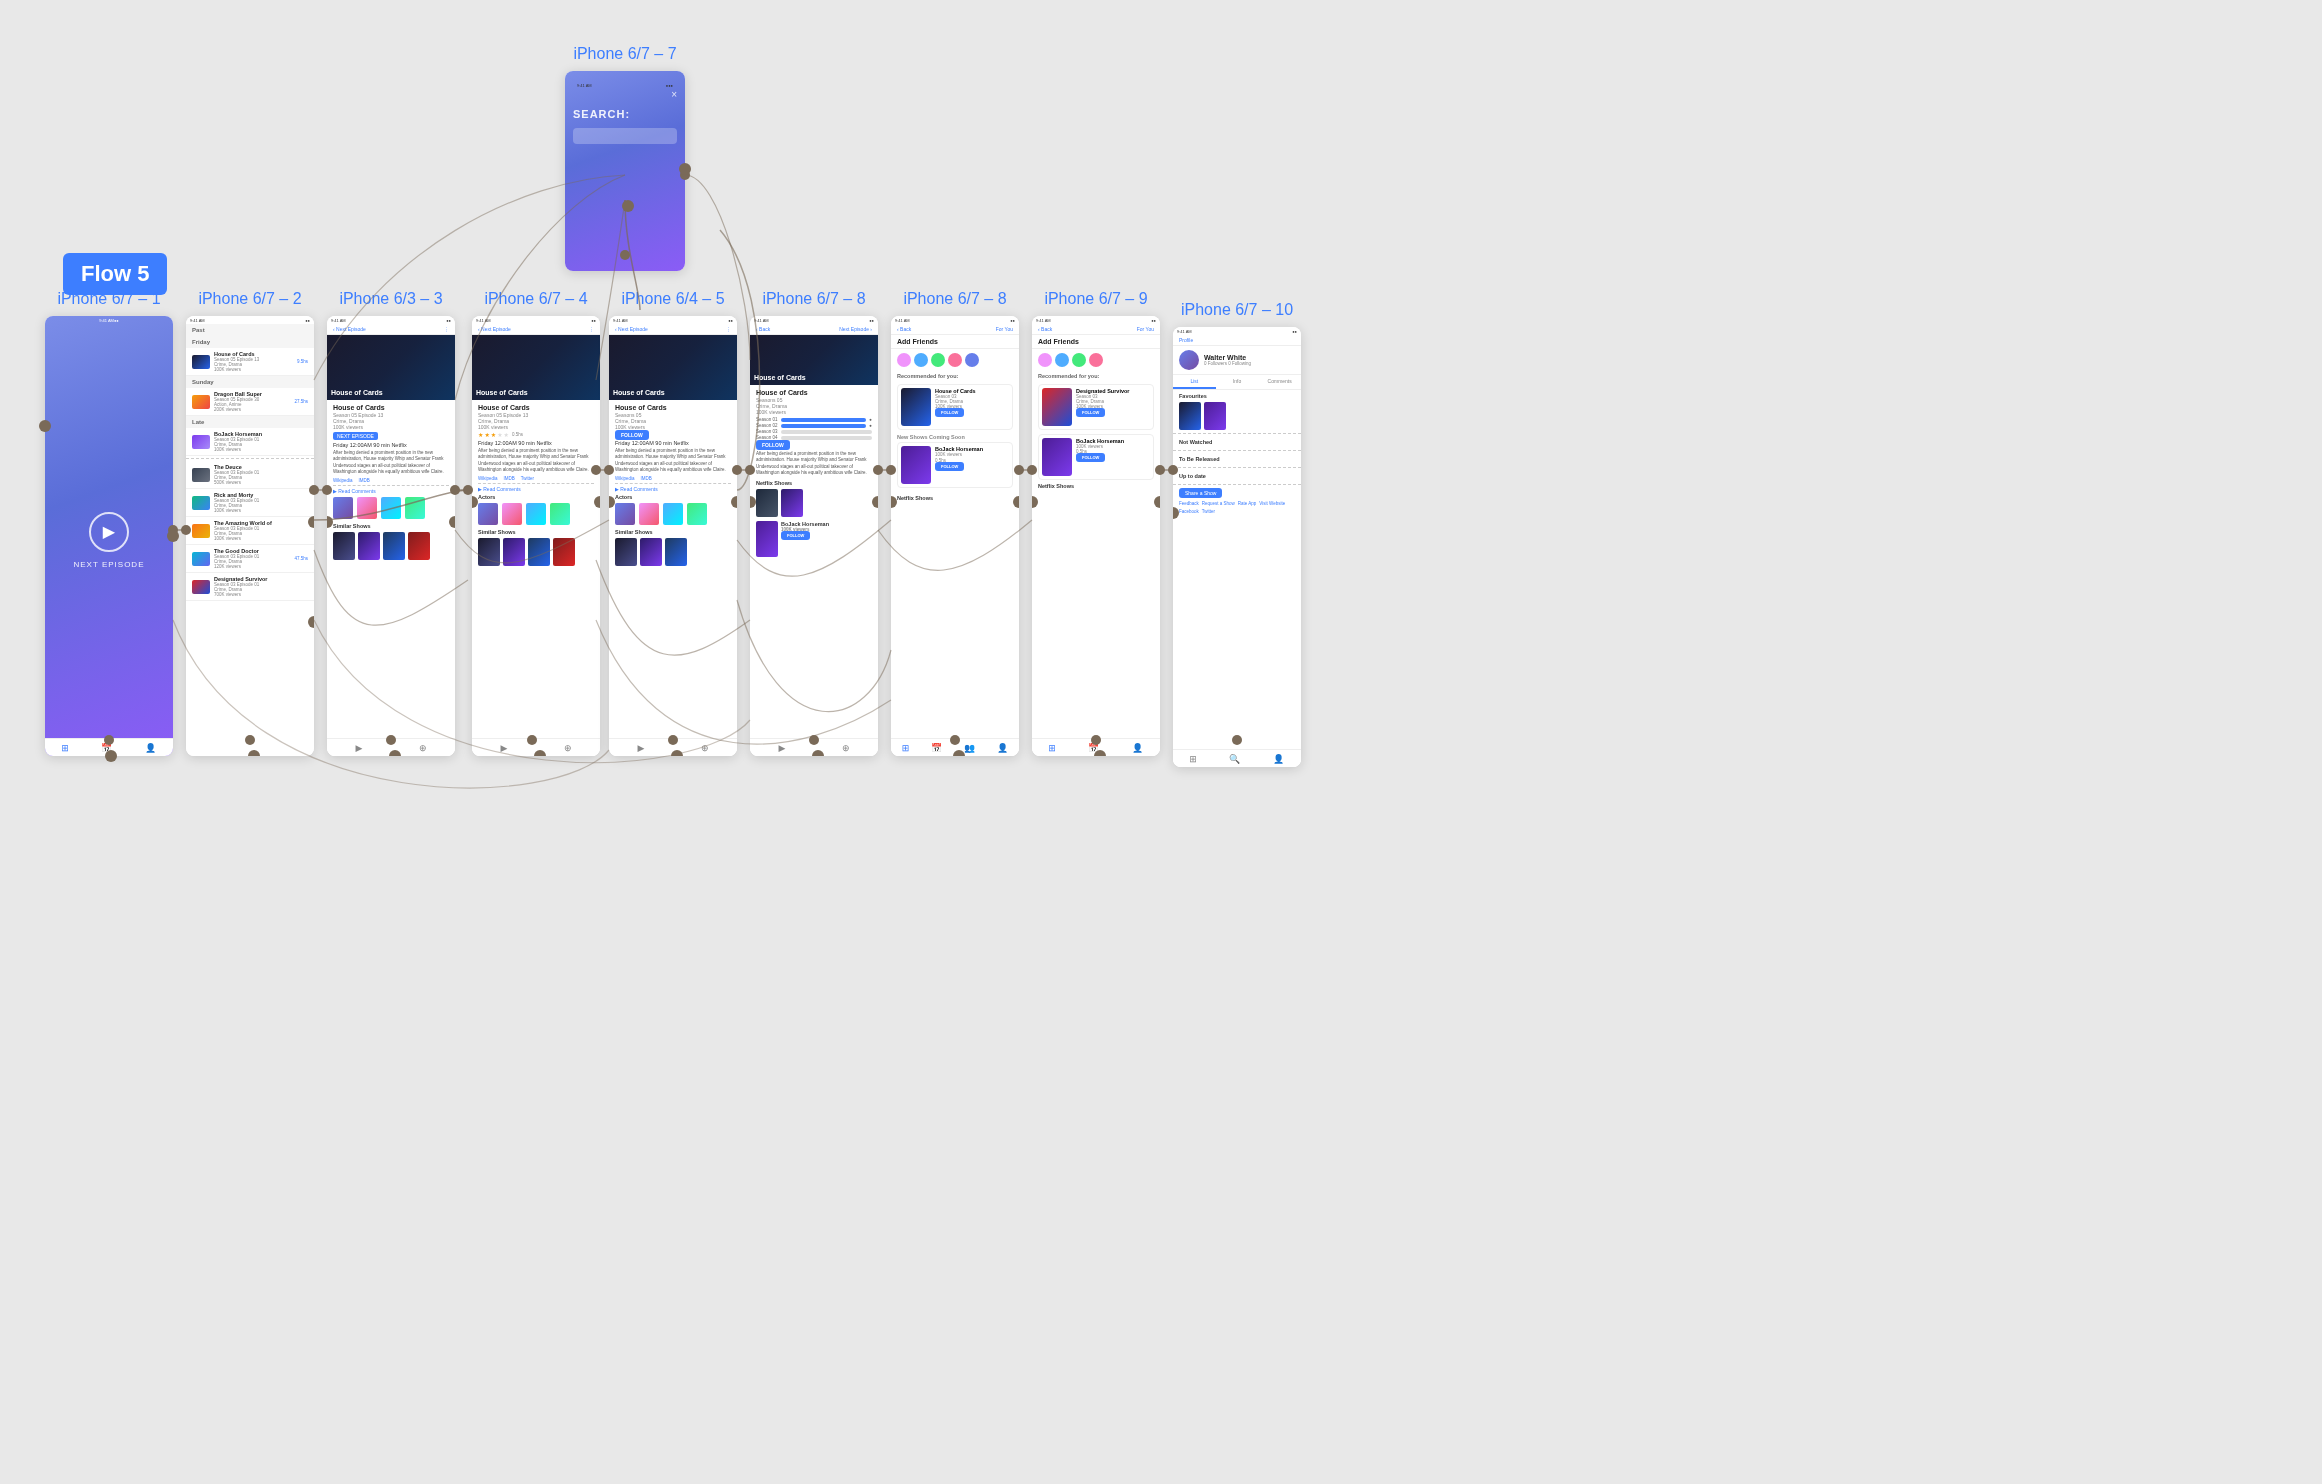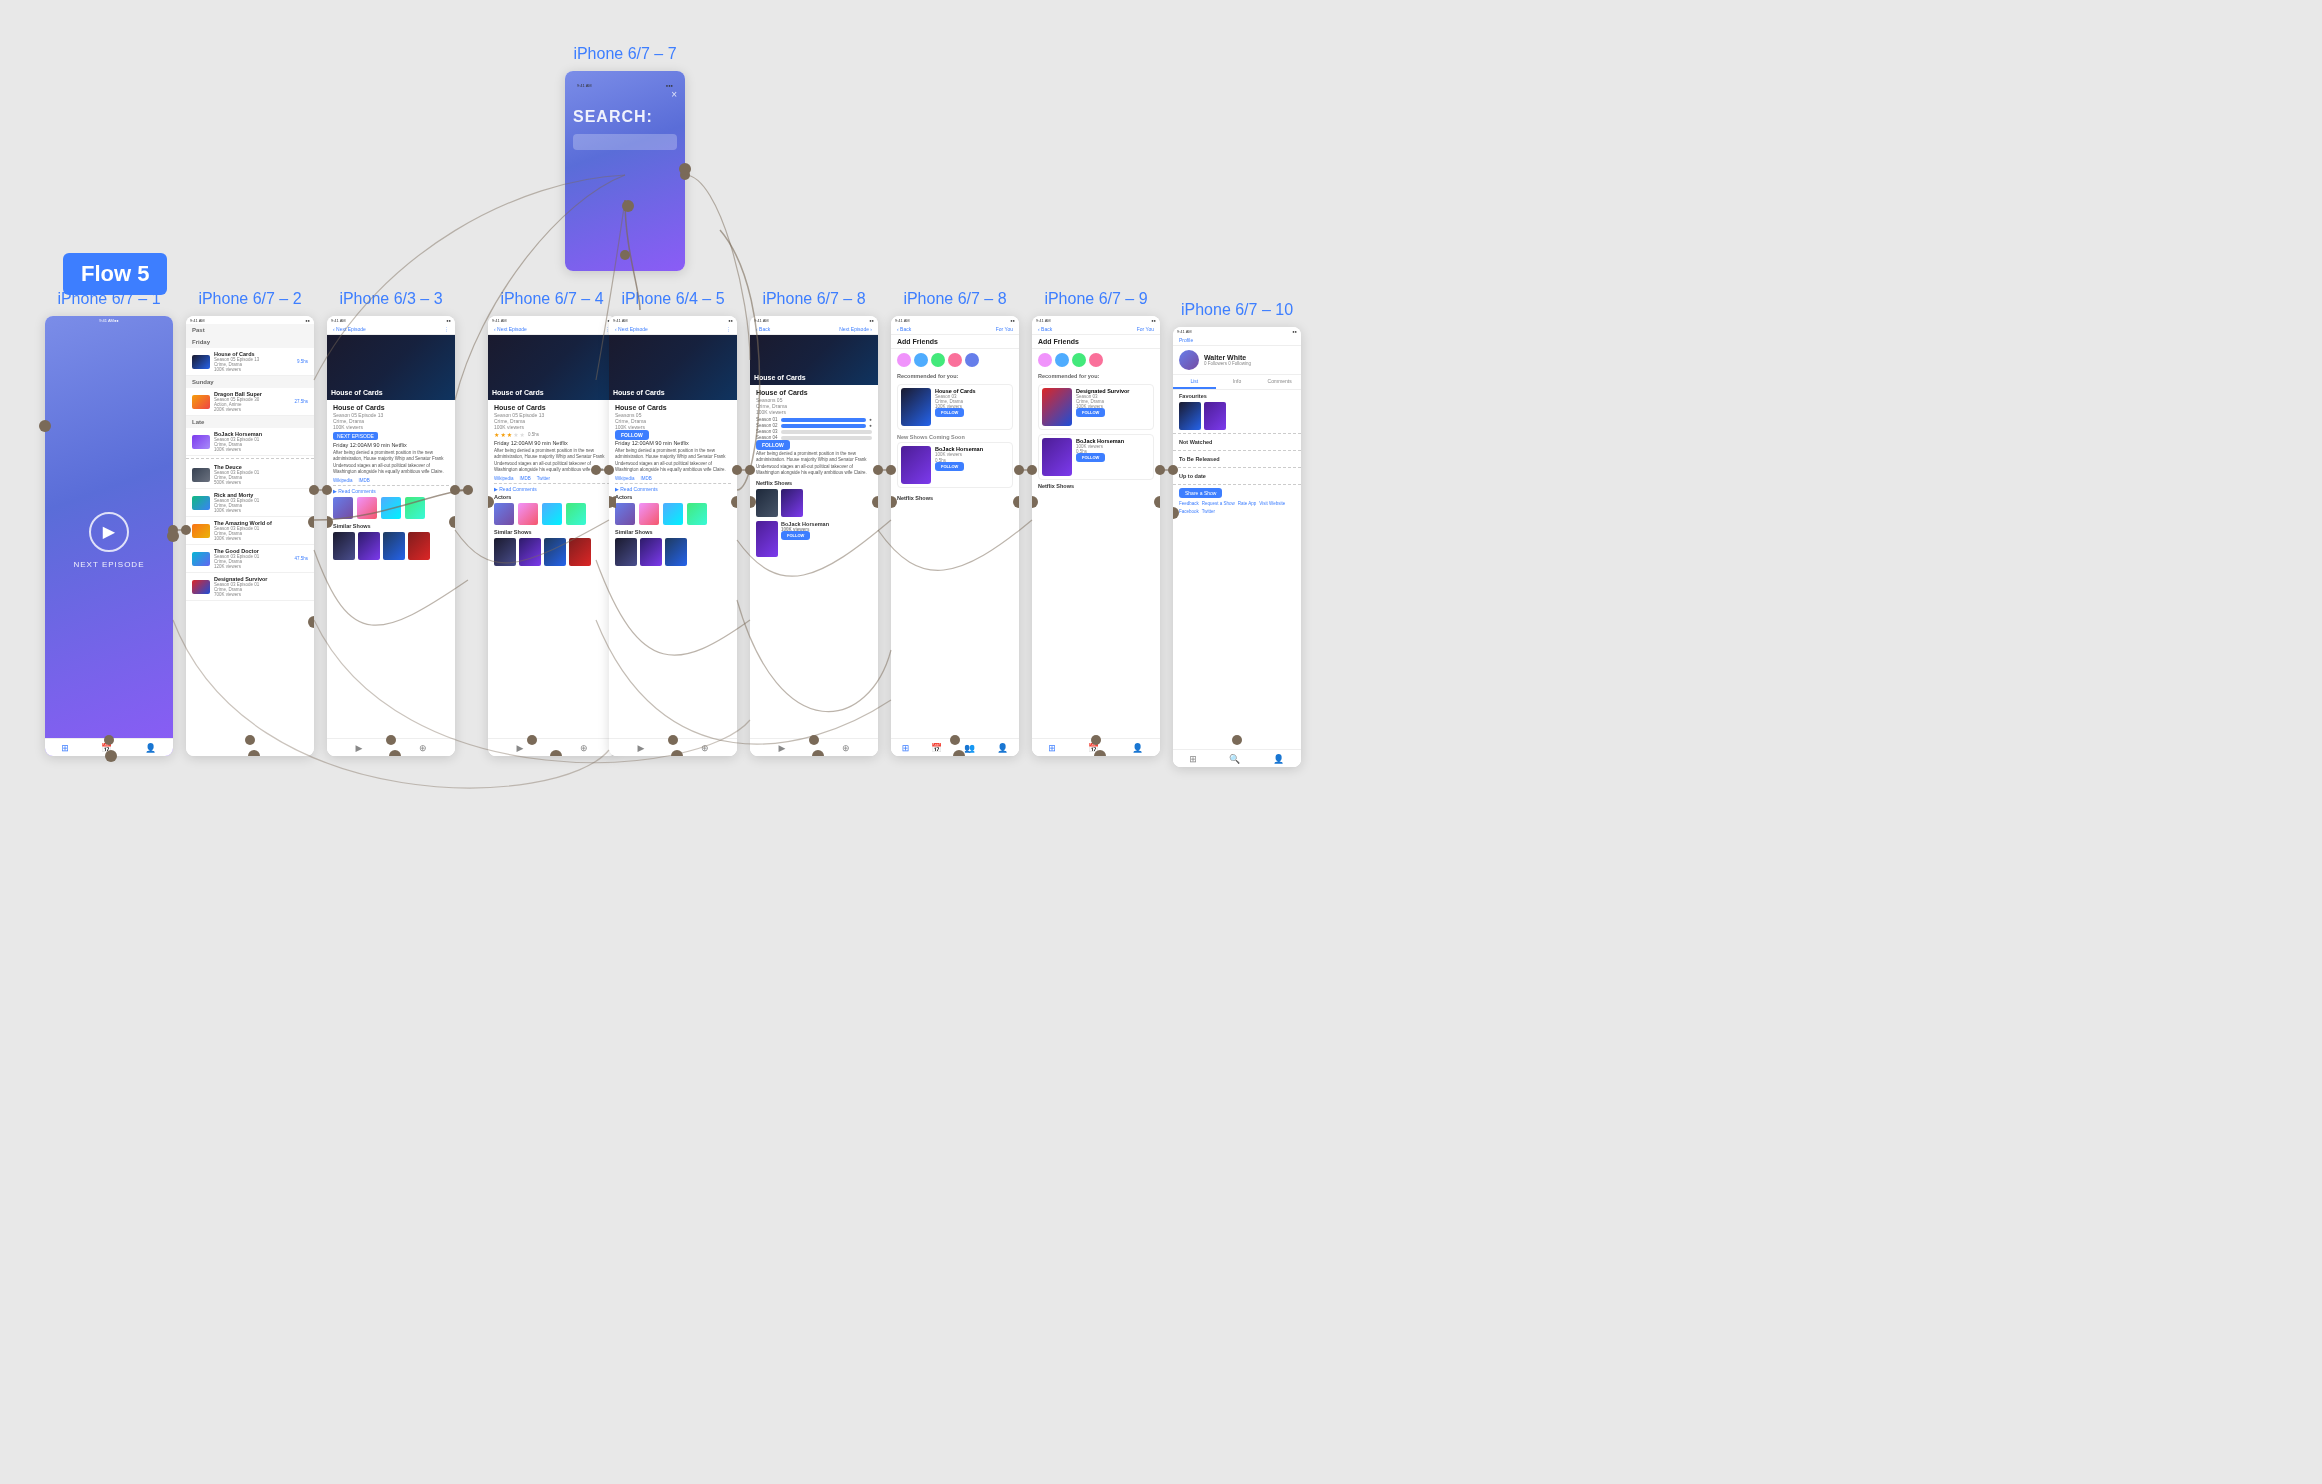--- a/index.html
+++ b/index.html
@@ -189,21 +189,21 @@
       justify-content: flex-end;
       margin-bottom: 8px;
     }
     .search-x {
       color: rgba(255,255,255,0.8);
       font-size: 10px;
       cursor: pointer;
     }
     .search-label {
       color: rgba(255,255,255,0.9);
-      font-size: 16px;
+      font-size: 11px;
       font-weight: 600;
       letter-spacing: 1px;
       margin-bottom: 8px;
     }
     .search-bar {
       background: rgba(255,255,255,0.25);
       border-radius: 4px;
       height: 16px;
       width: 100%;
     }
@@ -521,21 +521,21 @@
       <div class="phone-bottom-bar">
         <span class="bottom-icon">▶</span>
         <span class="bottom-icon">⊕</span>
       </div>
       <div class="conn-dot" style="position:absolute; top:200px; left:-6px;"></div>
       <div class="conn-dot" style="position:absolute; top:200px; right:-6px;"></div>
       <div class="conn-dot" style="position:absolute; bottom:-6px; left:62px;"></div>
     </div>
   </div>
 
-  <div class="phone-group" style="top: 290px; left: 488px;">
+  <div class="phone-group" style="top: 290px; left: 472px;">
     <div class="phone-title">iPhone 6/7 – 4</div>
     <div class="phone-frame" style="width: 128px; height: 440px; position:relative;">
       <div class="screen screen-detail" style="height:100%; overflow:hidden;">
         <div class="top-status-bar">
           <span class="status-time">9:41 AM</span>
           <span class="status-icons">●●</span>
         </div>
         <div class="nav-bar">
           <span class="nav-bar-text">‹ Next Episode</span>
           <span class="nav-bar-text">⋮</span>

